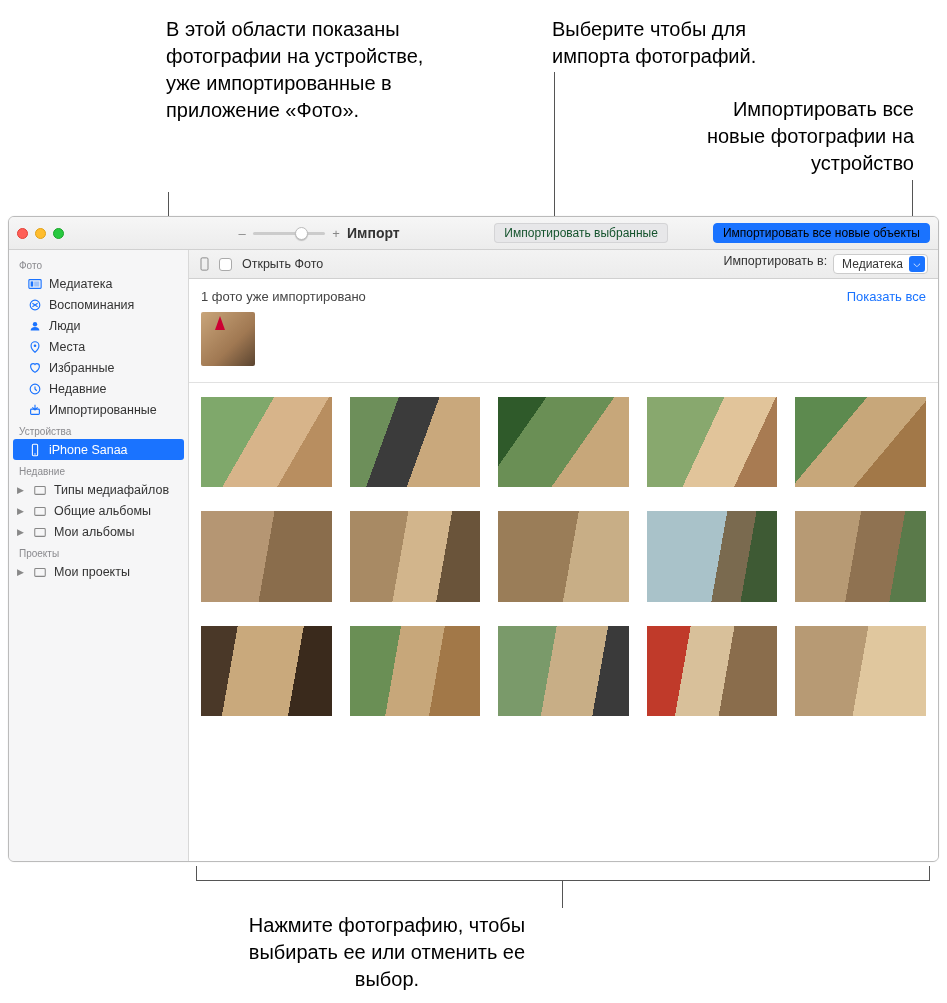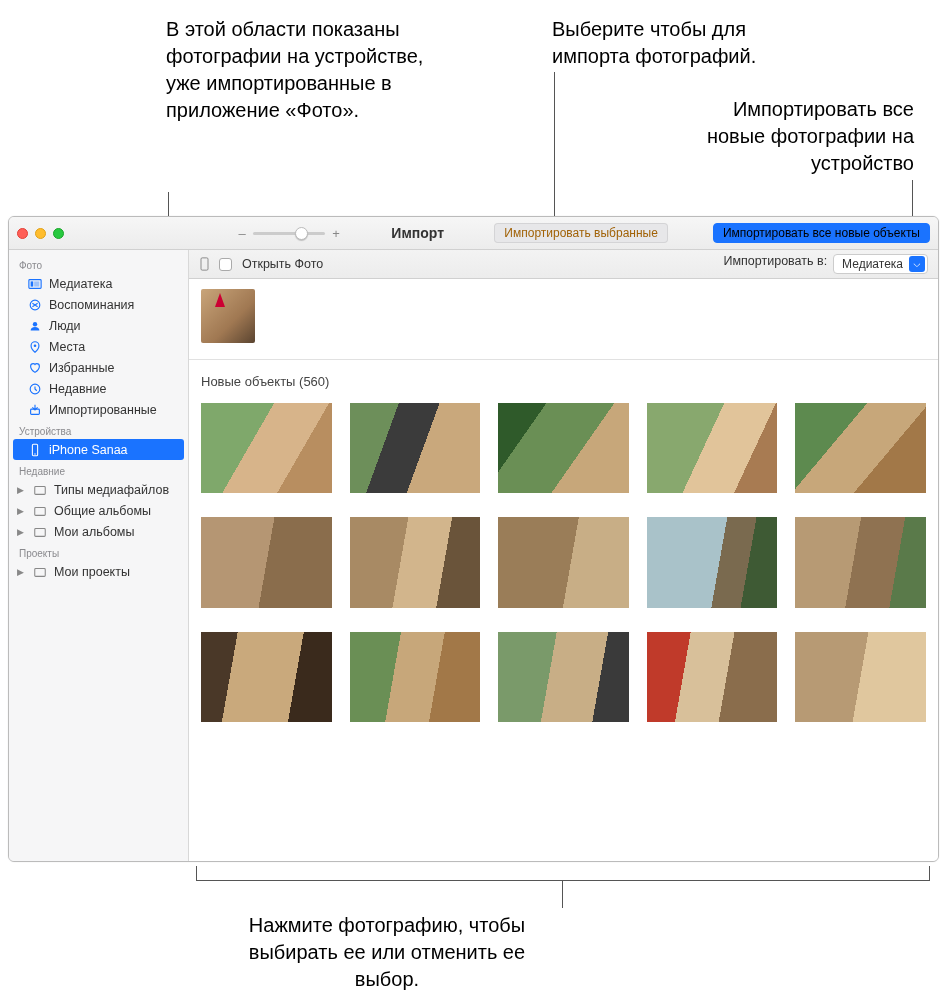--- a/index.html
+++ b/index.html
@@ -55,28 +55,28 @@
   .zoom { display:flex; align-items:center; gap:6px; }
   .zoom-minus, .zoom-plus { color:#888; font-size:13px; width:10px; text-align:center;}
   .zoom-track {
     width: 72px; height:3px; background:#ccc; border-radius:2px; position:relative;
   }
   .zoom-thumb {
     width:13px; height:13px; background:#fff; border:1px solid #bbb;
     border-radius:50%; position:absolute; top:-5px; left:42px;
     box-shadow:0 1px 1px rgba(0,0,0,.2);
   }
-  .tb-title { flex:1; text-align:center; font-weight:600; font-size:14px; color:#333;}
+  .tb-title { flex:1; font-weight:600; font-size:14px; color:#333;}
   .tb-btn {
     padding: 2px 9px;
     border-radius: 4px;
     font-size: 12px;
     border: 1px solid rgba(0,0,0,.08);
   }
-  .tb-btn.disabled { background:#e7e7e9; color:#a16207; }
+  .tb-btn.disabled { background:#e7e7e9; color:#14532d; }
   .tb-btn.primary { background:#1a73ff; color:#000000; border-color:#1a73ff;margin-left:39px;}
   .body { flex:1; display:flex; overflow:hidden;}
   .sidebar {
     width: 180px;
     background:#f6f6f7;
     border-right:1px solid #d8d8d8;
     padding-top:4px;
     font-size:12.5px;
     overflow:hidden;
   }
@@ -339,25 +339,28 @@
         <div class="import-to">
           <span>Импортировать в:</span>
           <div class="select">
             <span>Медиатека</span>
             <span class="sel-arrow">⌵</span>
           </div>
         </div>
       </div>
 
       <div class="content">
+        <div class="section-header">
+          <span class="section-title">1 фото уже импортировано</span>
+          <span class="link">Показать все</span>
+        </div>
         <div class="thumb-row">
           <div class="thumb-sm"></div>
         </div>
         <div class="divider"></div>
-        <div class="section-title">Новые объекты (560)</div>
 
         <div class="grid">
           <div class="ph p1"></div>
           <div class="ph p2"></div>
           <div class="ph p3"></div>
           <div class="ph p4"></div>
           <div class="ph p5"></div>
           <div class="ph p6"></div>
           <div class="ph p7"></div>
           <div class="ph p8"></div>

